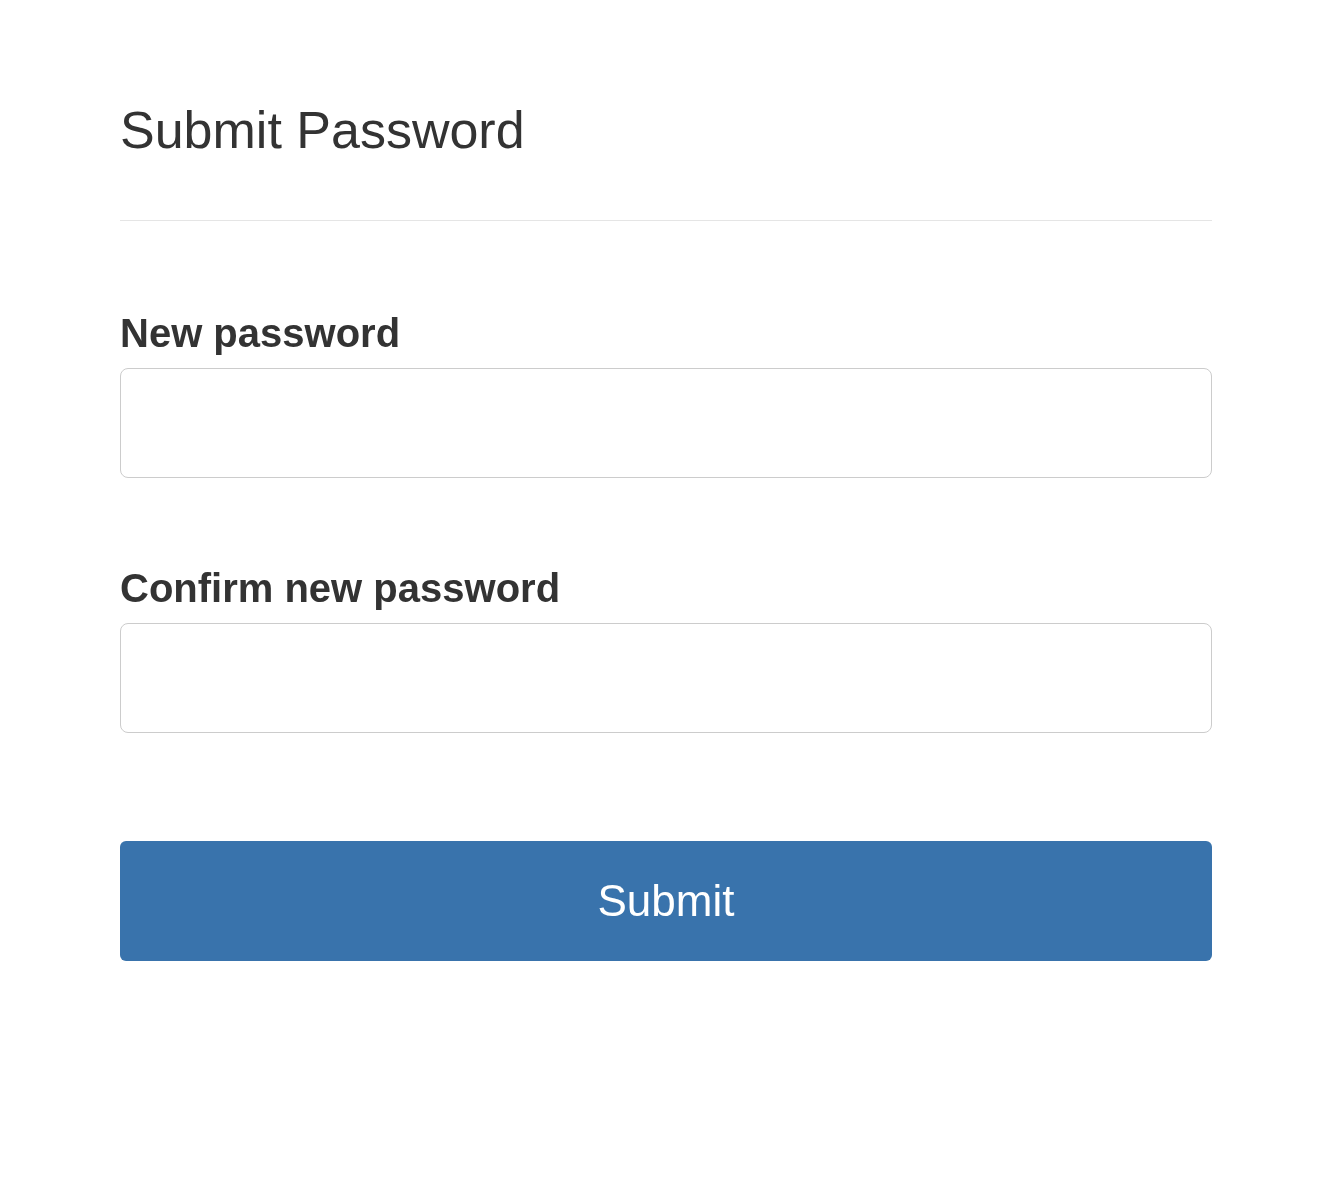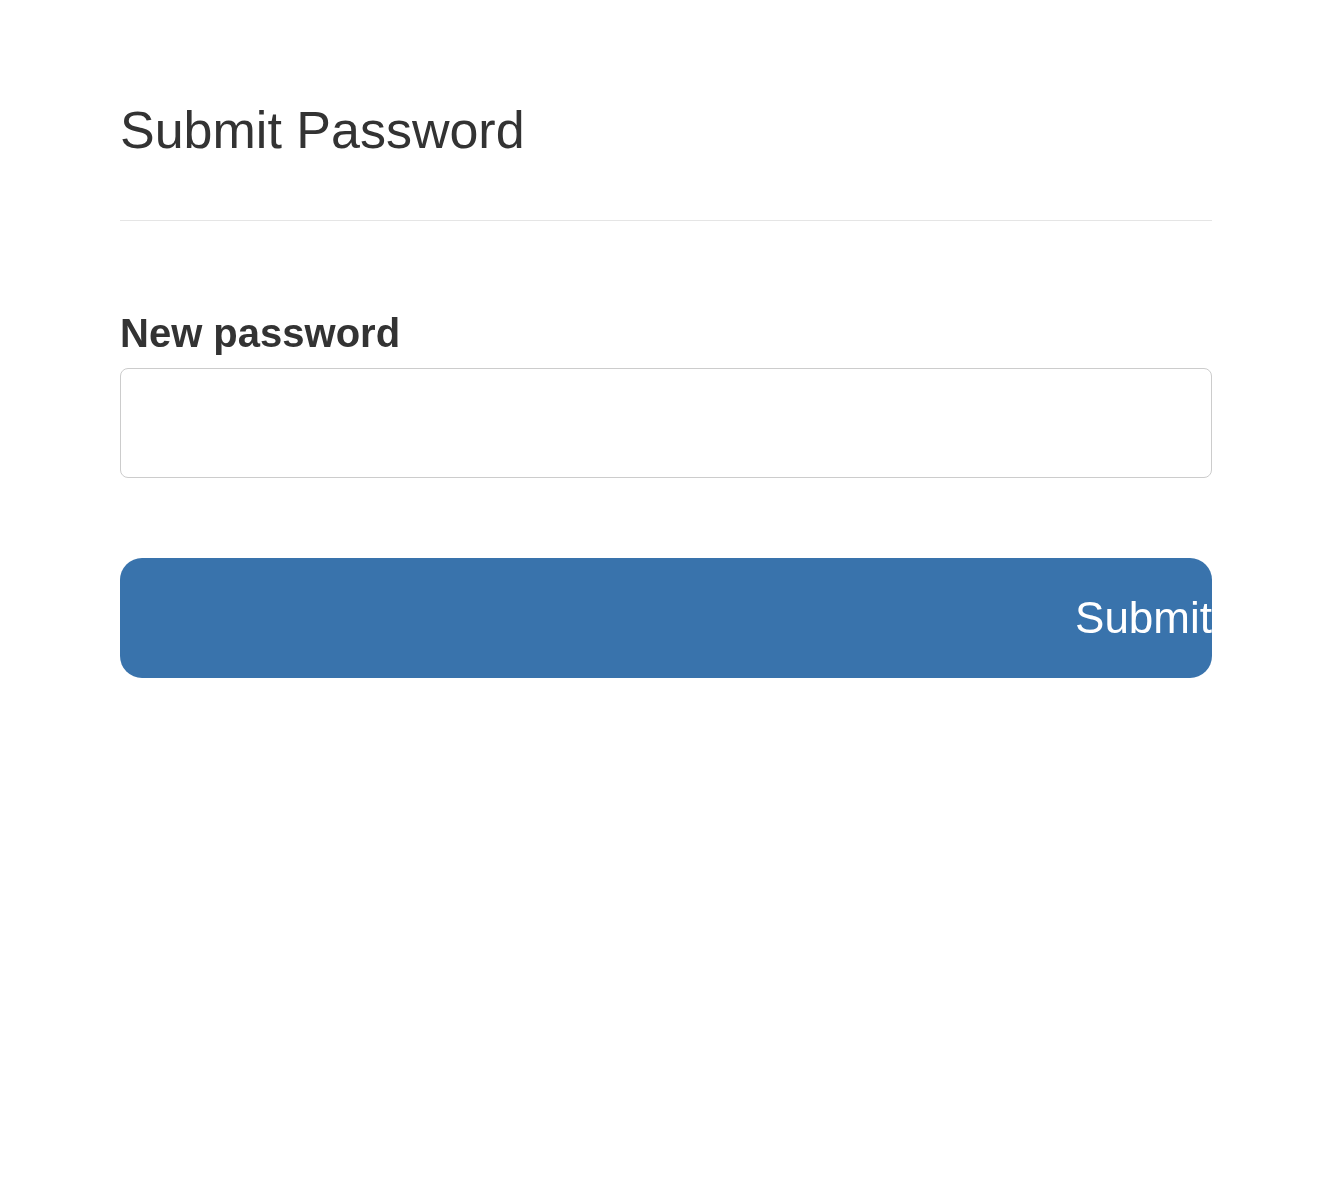--- a/index.html
+++ b/index.html
@@ -19,21 +19,21 @@
       font-weight: 400;
       color: #333333;
       margin-bottom: 60px;
     }
     .divider {
       border: none;
       border-top: 1px solid #e5e5e5;
       margin-bottom: 90px;
     }
     .form-group {
-      margin-bottom: 60px;
+      margin-bottom: 88px;
     }
     .form-label {
       display: block;
       font-size: 40px;
       font-weight: 700;
       color: #333333;
       margin-bottom: 12px;
     }
     .form-input {
       width: 100%;
@@ -43,38 +43,41 @@
       font-size: 36px;
       padding: 0 20px;
       background: #ffffff;
     }
     .submit-button {
       width: 100%;
       height: 120px;
       background-color: #3973ac;
       color: #ffffff;
       border: none;
-      border-radius: 22px;
+      border-radius: 6px;
       font-size: 44px;
       font-weight: 400;
       cursor: pointer;
       margin-top: 20px;
-      text-align: right;
     }
   </style>
 </head>
 <body>
 
 <h1 class="page-title">Submit Password</h1>
 
 <hr class="divider">
 
 <form>
 
   <div class="form-group">
     <label class="form-label">New password</label>
     <input type="password" class="form-input" value="" style="">
   </div>
 
+  <div class="form-group">
+    <label class="form-label">Confirm new password</label>
+    <input type="password" class="form-input" value="" style="">
+  </div>
 
   <button type="submit" class="submit-button">Submit</button>
 
 </form>
 
 </body></html>

